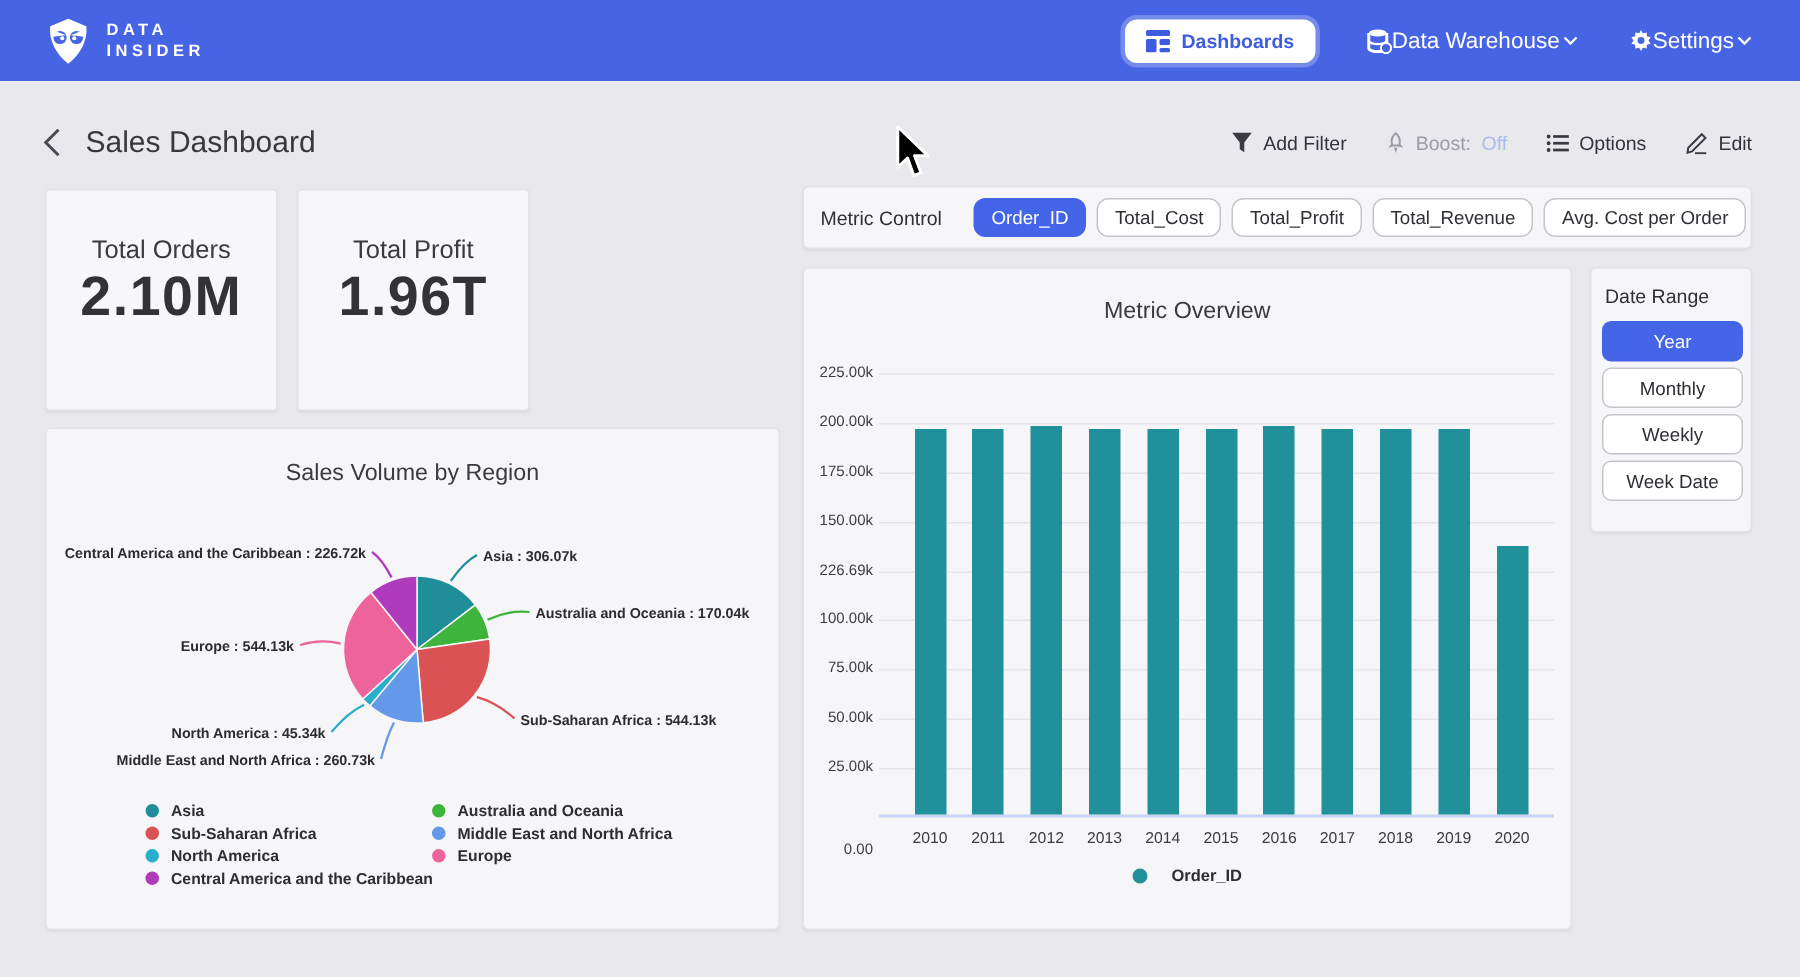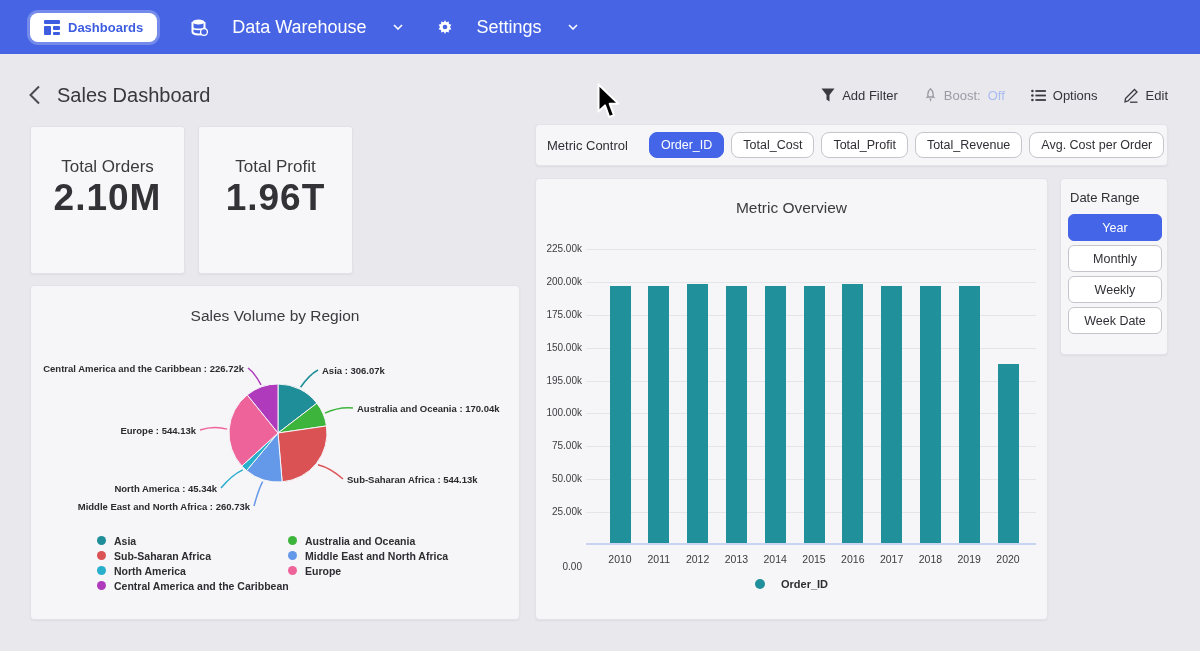--- a/index.html
+++ b/index.html
@@ -10,21 +10,21 @@
   
   .navbar { position:absolute; left:0; top:0; width:1200px; height:54px; background:#4664E4;
             display:flex; align-items:center; justify-content:space-between; padding:0 32px 0 30px; }
   .brand { display:flex; align-items:center; gap:10px; }
   .brand-text { display:flex; flex-direction:column; line-height:14px; }
   .brand-text span { color:#FFFFFF; font-size:11px; font-weight:bold; letter-spacing:3px; }
   .nav-right { display:flex; align-items:center; gap:34px; }
   .nav-dashboards { display:flex; align-items:center; gap:8px; background:#FFFFFF; border:none;
             border-radius:8px; padding:7px 14px; cursor:pointer; box-shadow:0 0 0 3px rgba(255,255,255,0.25); }
   .nav-dashboards span { color:#3D5CE0; font-size:13px; font-weight:bold; }
-  .nav-item { display:flex; align-items:center; gap:24px; color:#FFFFFF; font-size:18px; cursor:pointer; }
+  .nav-item { display:flex; align-items:center; gap:0; color:#FFFFFF; font-size:15px; cursor:pointer; }
   .caret { margin-left:2px; }
 
   
   .page-header { position:absolute; left:0; top:54px; width:1200px; height:66px;
                  display:flex; align-items:center; padding:16px 32px 0 28px; }
   .back-btn { background:none; border:none; cursor:pointer; display:flex; align-items:center; margin-right:16px; }
   .page-title { font-size:20px; font-weight:500; color:#38383D; }
   .header-actions { margin-left:auto; display:flex; align-items:center; gap:26px; }
   .h-action { display:flex; align-items:center; gap:7px; font-size:13px; color:#333339; cursor:pointer; }
   .h-action .muted { color:#9B9BA4; }
@@ -84,20 +84,35 @@
   .date-btn.selected { background:#4565E8; border-color:#4565E8; color:#FFFFFF; }
 
   .cursor { position:absolute; left:597px; top:83px; pointer-events:none; }
 </style>
 </head>
 <body>
 
 <div class="stage">
 
   <nav class="navbar">
+    <div class="brand">
+      <svg width="31" height="33" viewBox="0 0 31 33">
+        <path d="M3.5 6.5 L15.5 1.5 L27.5 6.5 C27.5 6.5 30 20 15.5 31.5 C1 20 3.5 6.5 3.5 6.5 Z" fill="#FFFFFF"></path>
+        <circle cx="10" cy="14" r="4.4" fill="#4664E4"></circle>
+        <circle cx="21" cy="14" r="4.4" fill="#4664E4"></circle>
+        <path d="M5 9 L14 12.5 L5 13.5 Z" fill="#FFFFFF"></path>
+        <path d="M26 9 L17 12.5 L26 13.5 Z" fill="#FFFFFF"></path>
+        <circle cx="11.5" cy="14.5" r="1.4" fill="#FFFFFF"></circle>
+        <circle cx="19.5" cy="14.5" r="1.4" fill="#FFFFFF"></circle>
+      </svg>
+      <div class="brand-text">
+        <span>DATA</span>
+        <span>INSIDER</span>
+      </div>
+    </div>
     <div class="nav-right">
       <button class="nav-dashboards">
         <svg width="16" height="15" viewBox="0 0 16 15">
           <rect x="0" y="0" width="16" height="4" rx="1" fill="#3D5CE0"></rect>
           <rect x="0" y="6" width="7" height="9" rx="1" fill="#3D5CE0"></rect>
           <rect x="9" y="6" width="7" height="4" rx="1" fill="#3D5CE0"></rect>
           <rect x="9" y="12" width="7" height="3" rx="1" fill="#3D5CE0"></rect>
         </svg>
         <span>Dashboards</span>
       </button>
@@ -253,21 +268,21 @@
         <button class="pill-btn">Avg. Cost per Order</button>
       </div>
   </section>
 
   <section class="card bar-card" id="bar-card">
     <h2 class="card-title">Metric Overview</h2>
   <div class="ytick" style="top: 64px;">225.00k</div>
       <div class="ytick" style="top: 96.8889px;">200.00k</div>
       <div class="ytick" style="top: 129.778px;">175.00k</div>
       <div class="ytick" style="top: 162.667px;">150.00k</div>
-      <div class="ytick" style="top: 195.556px;">195.00k</div>
+      <div class="ytick" style="top: 195.556px;">226.69k</div>
       <div class="ytick" style="top: 228.444px;">100.00k</div>
       <div class="ytick" style="top: 261.333px;">75.00k</div>
       <div class="ytick" style="top: 294.222px;">50.00k</div>
       <div class="ytick" style="top: 327.111px;">25.00k</div>
       <div class="ytick" style="top: 360px; margin-top: 22px;">0.00</div>
       <div class="bar-plot">
         <div class="gridline" style="top: 0px;"></div>
         <div class="gridline" style="top: 32.8889px;"></div>
         <div class="gridline" style="top: 65.7778px;"></div>
         <div class="gridline" style="top: 98.6667px;"></div>

